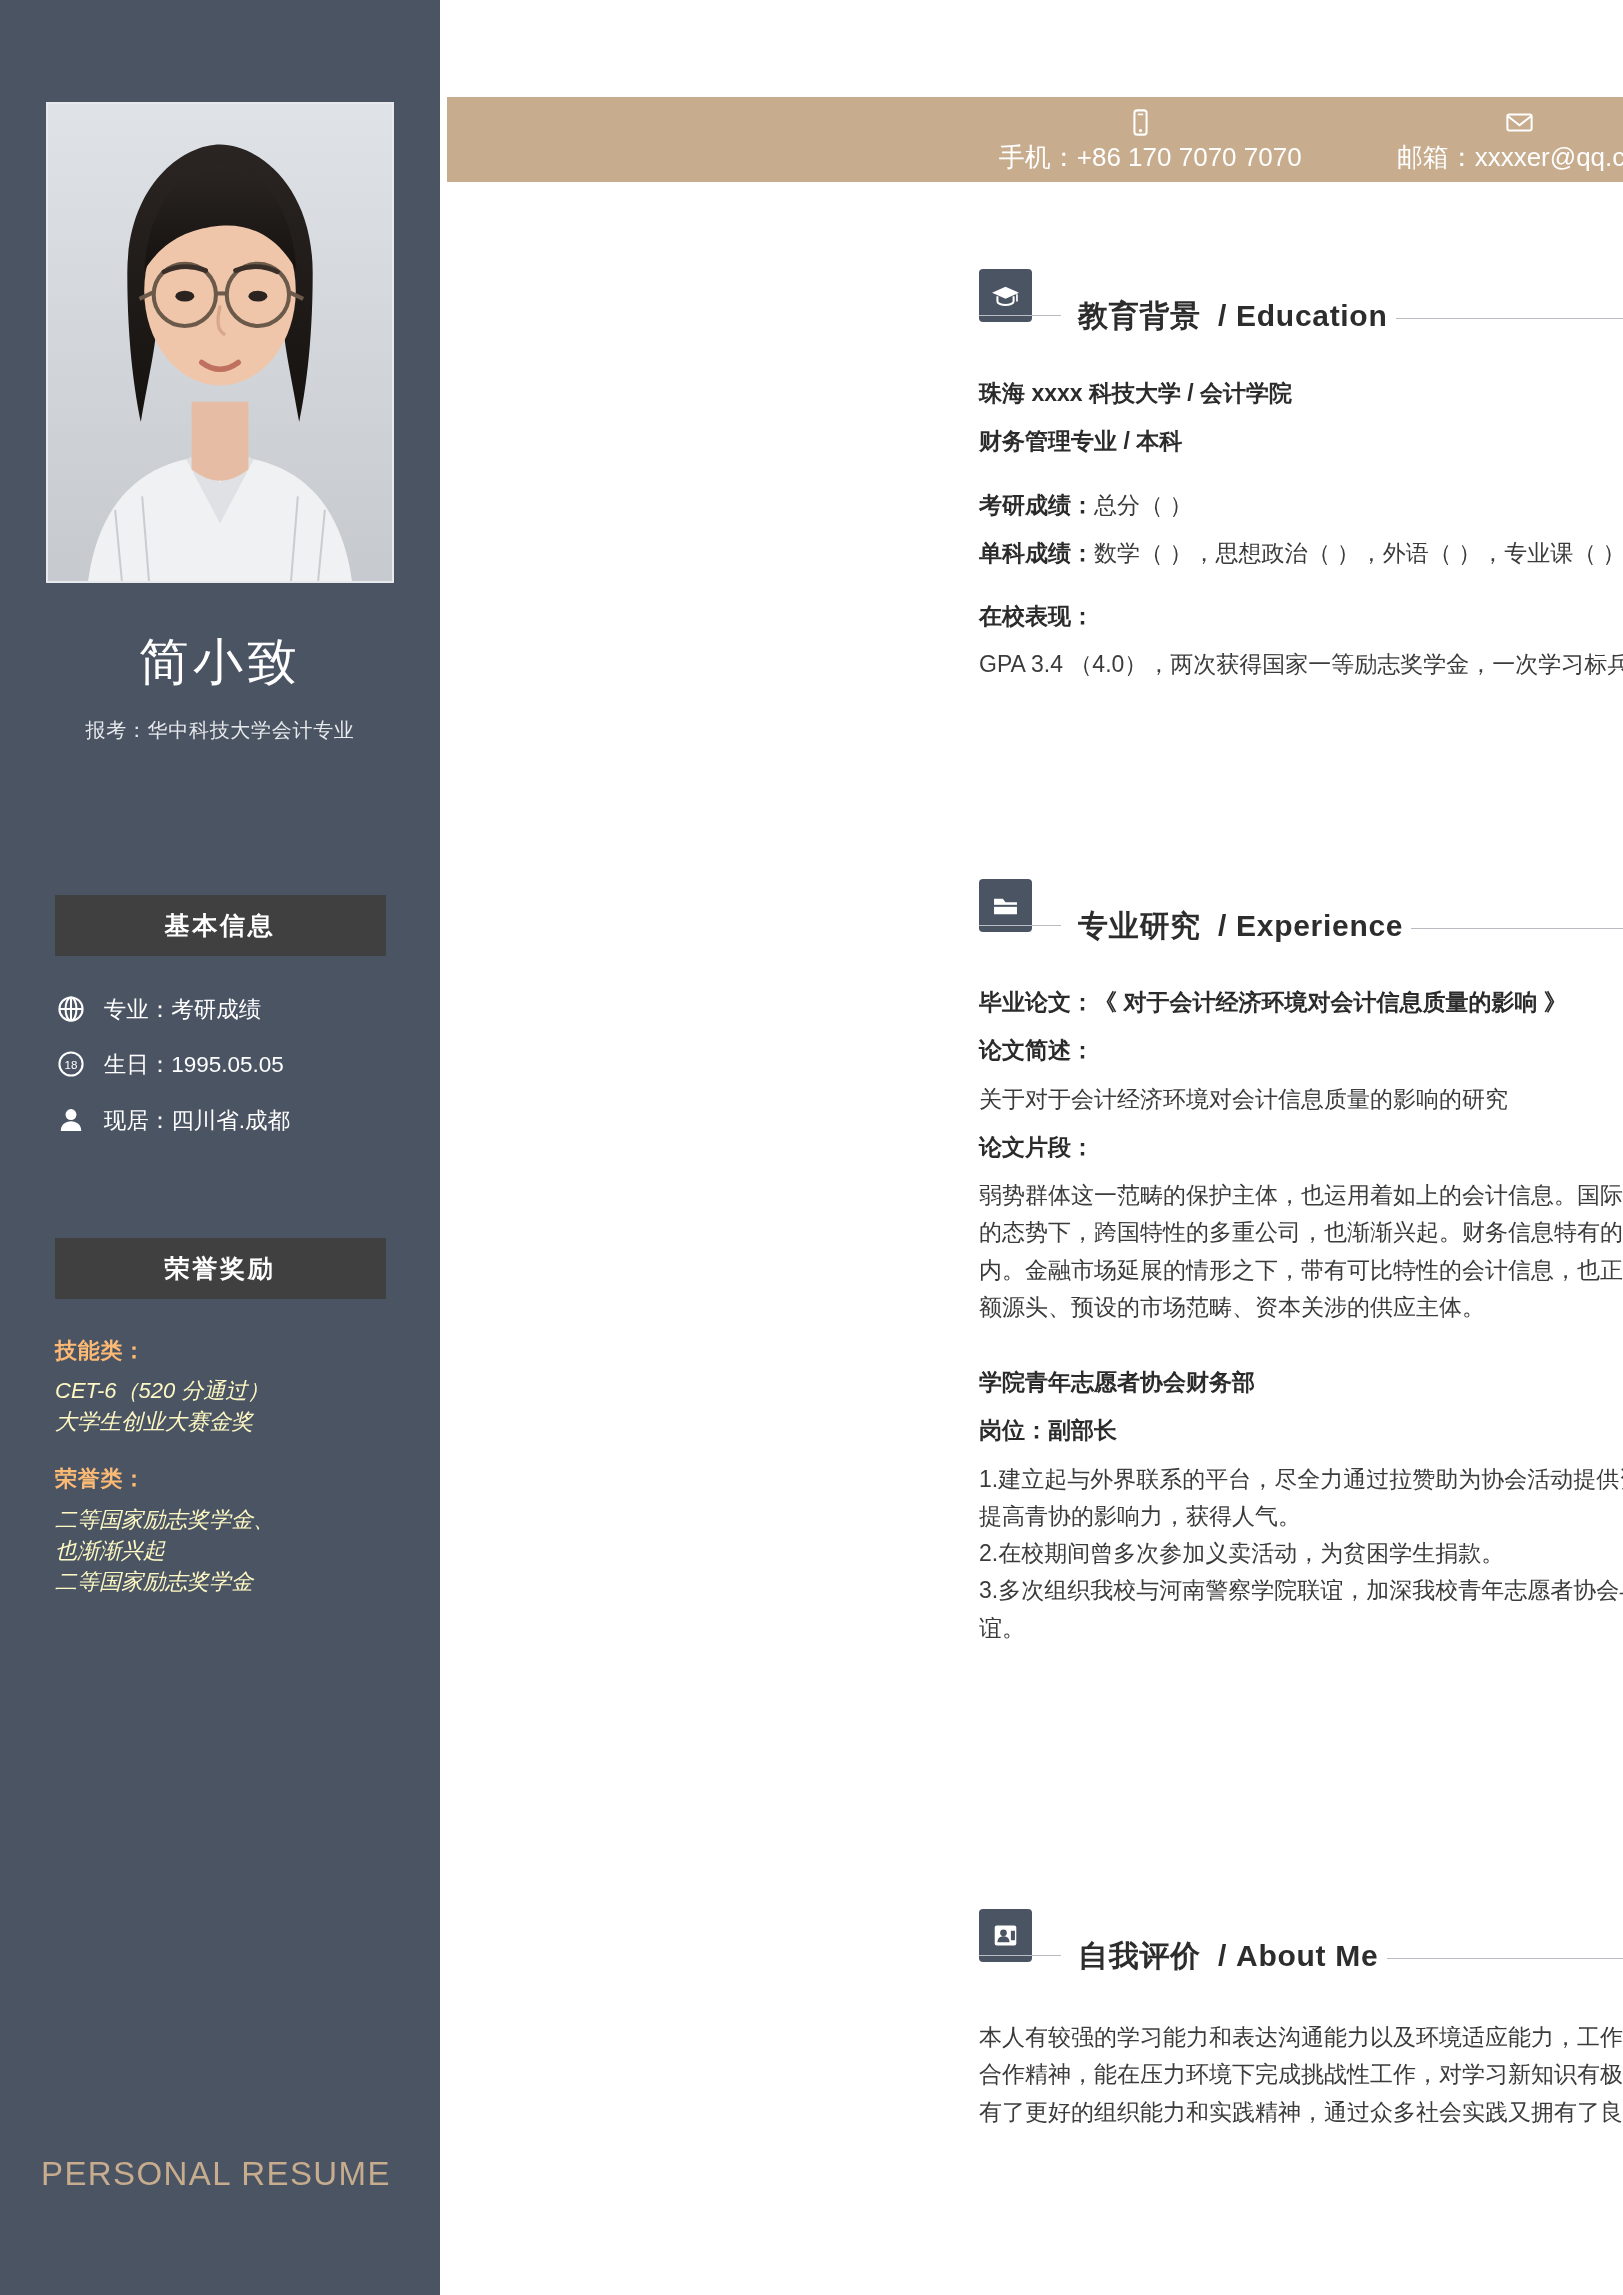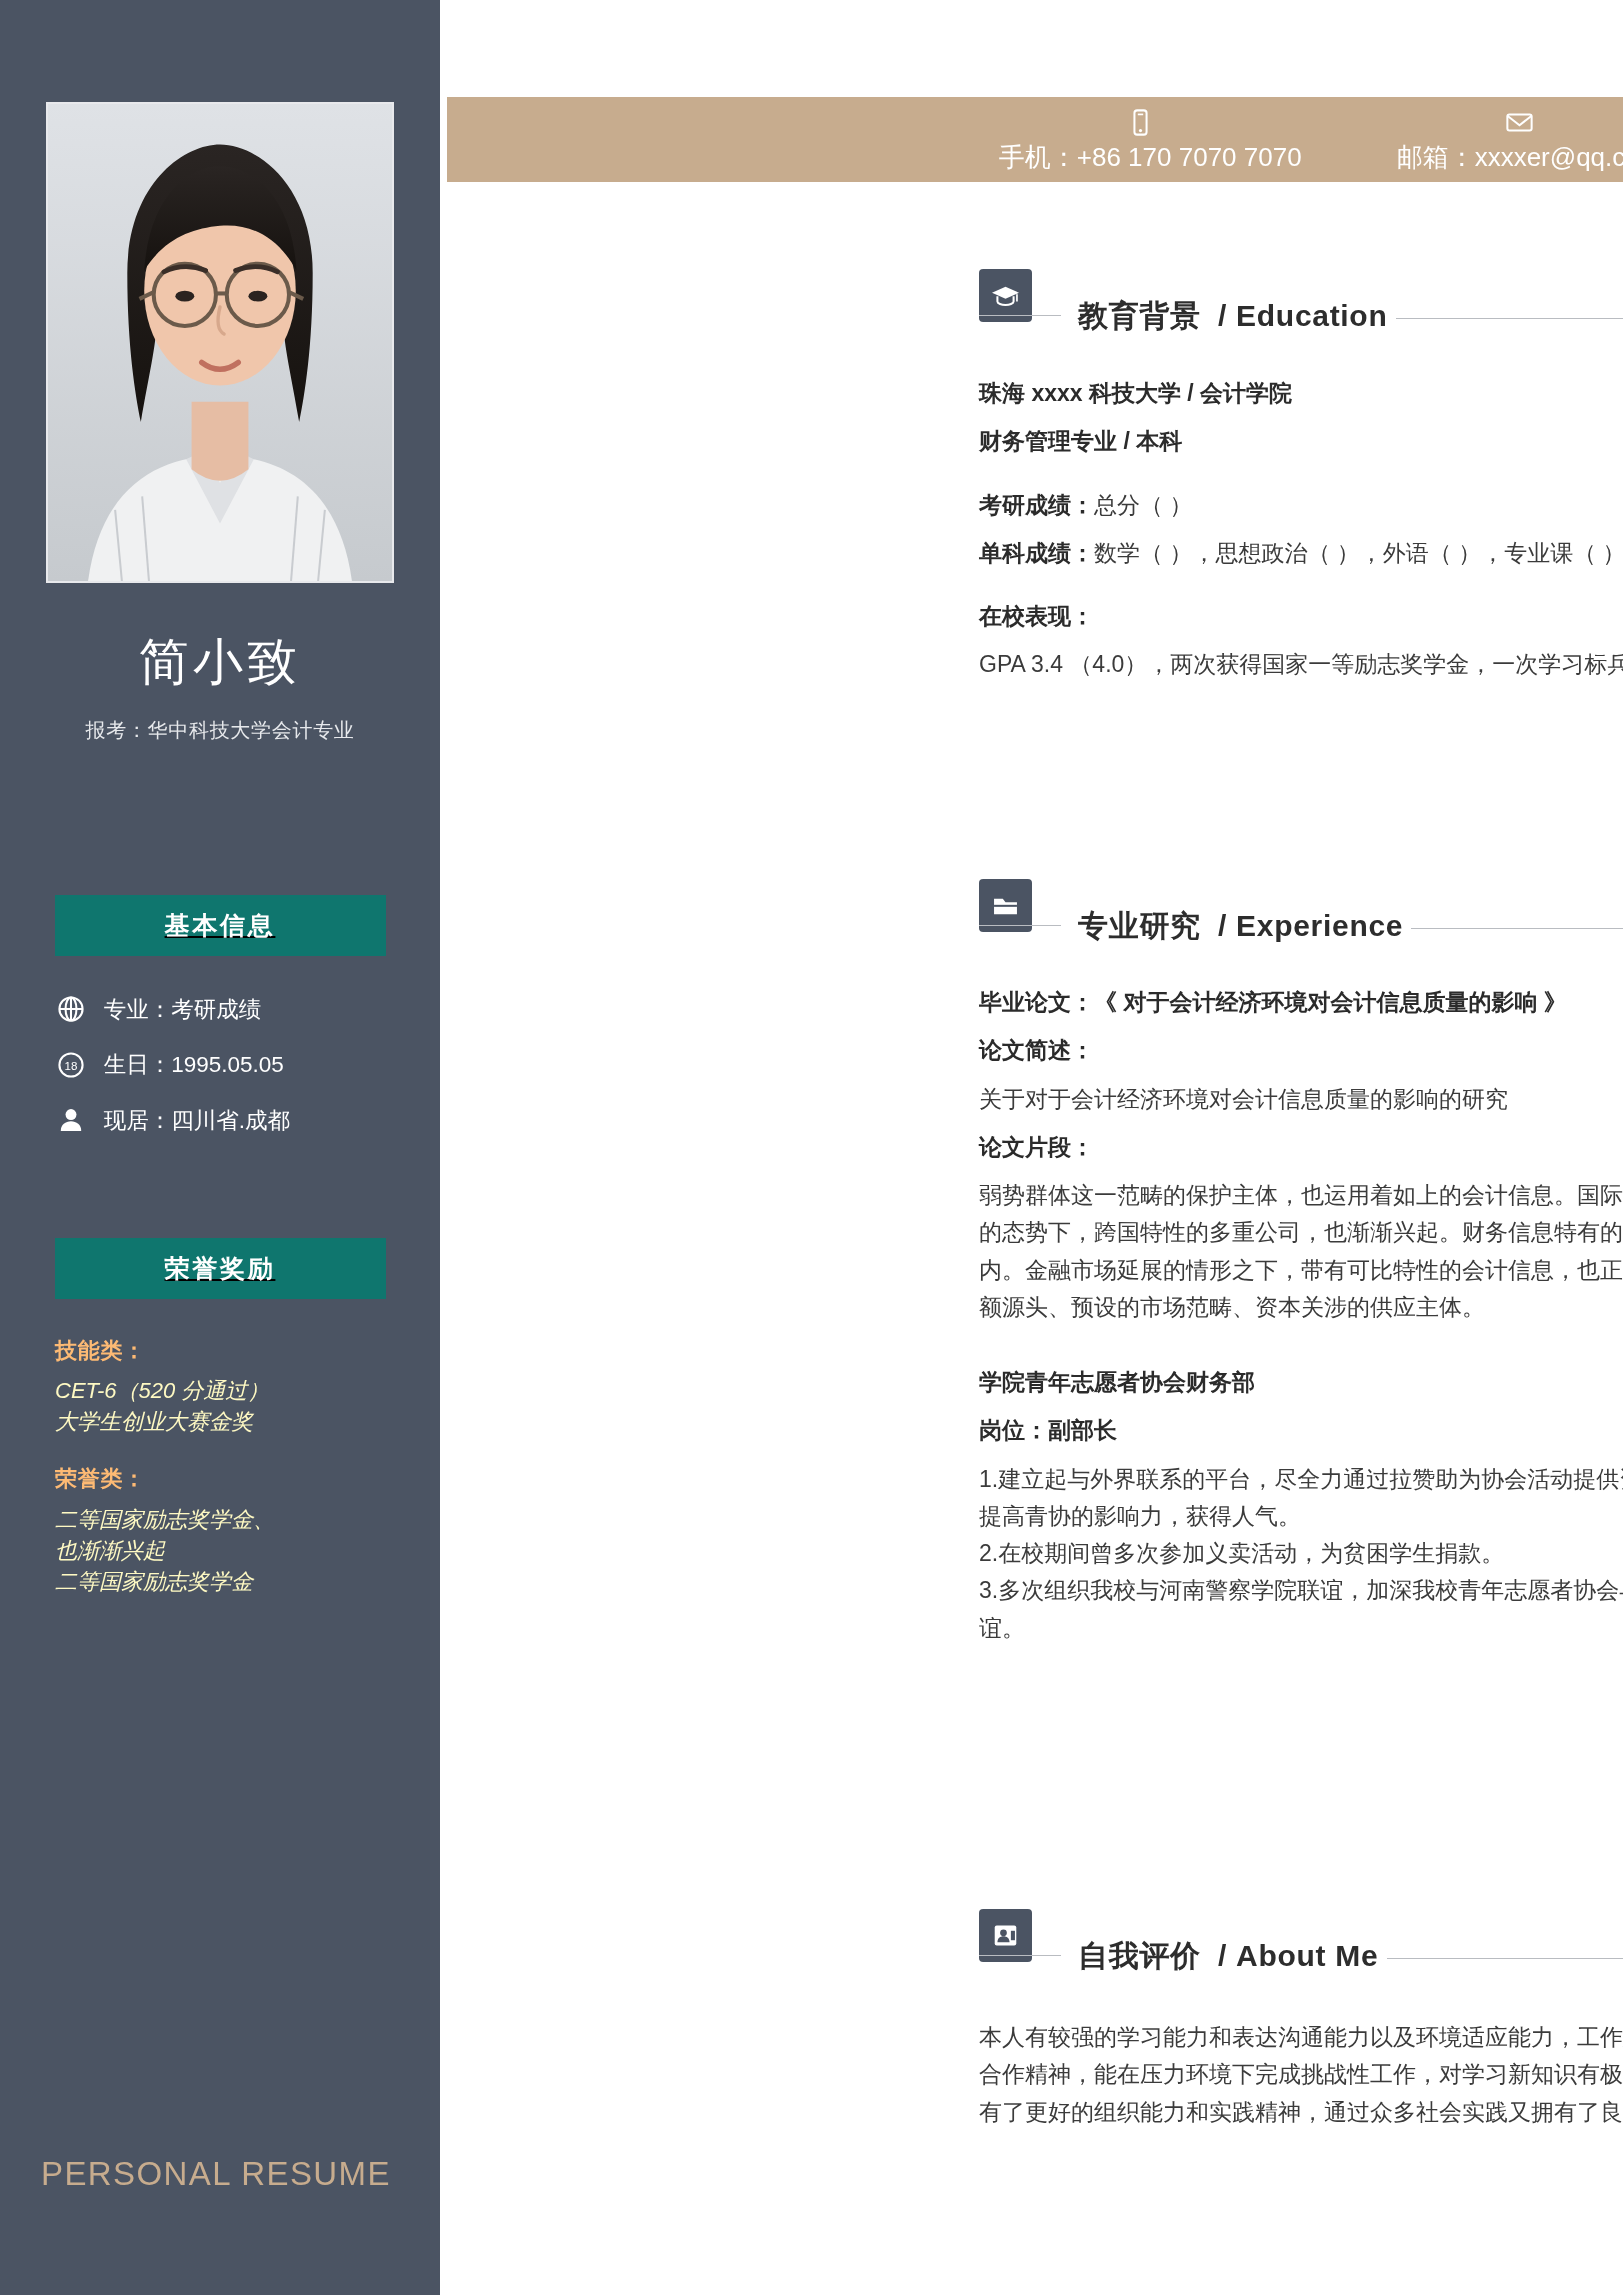--- a/index.html
+++ b/index.html
@@ -55,26 +55,25 @@
     text-align: center;
     color: #e7e9ec;
     font-size: 20px;
     margin-top: 20.5px;
     letter-spacing: 0.7px;
   }
 
   .side-band {
     width: 331px;
     height: 61px;
-    background: #0f766e;
+    background: #404040;
     margin: 0 auto;
     display: flex;
     align-items: center;
     justify-content: center;
-    text-decoration: underline;
   }
   .side-band-text {
     color: #ffffff;
     font-size: 25px;
     font-weight: bold;
     letter-spacing: 2.7px;
   }
   .band-basic { margin-top: 151px; }
   .band-honor { margin-top: 102px; }
 
@@ -87,21 +86,20 @@
     margin-bottom: 24.5px;
     color: #ffffff;
     font-size: 22.5px;
   }
   .info-ico {
     width: 31px;
     height: 31px;
     margin-right: 17.7px;
     flex: 0 0 31px;
     display: flex;
-    align-items: center;
     justify-content: center;
   }
   .info-ico svg { display:block; }
 
   .honor-block {
     margin: 37px 0 0 55px;
     color: #ffffff;
   }
   .honor-head {
     color: #fdba74;

